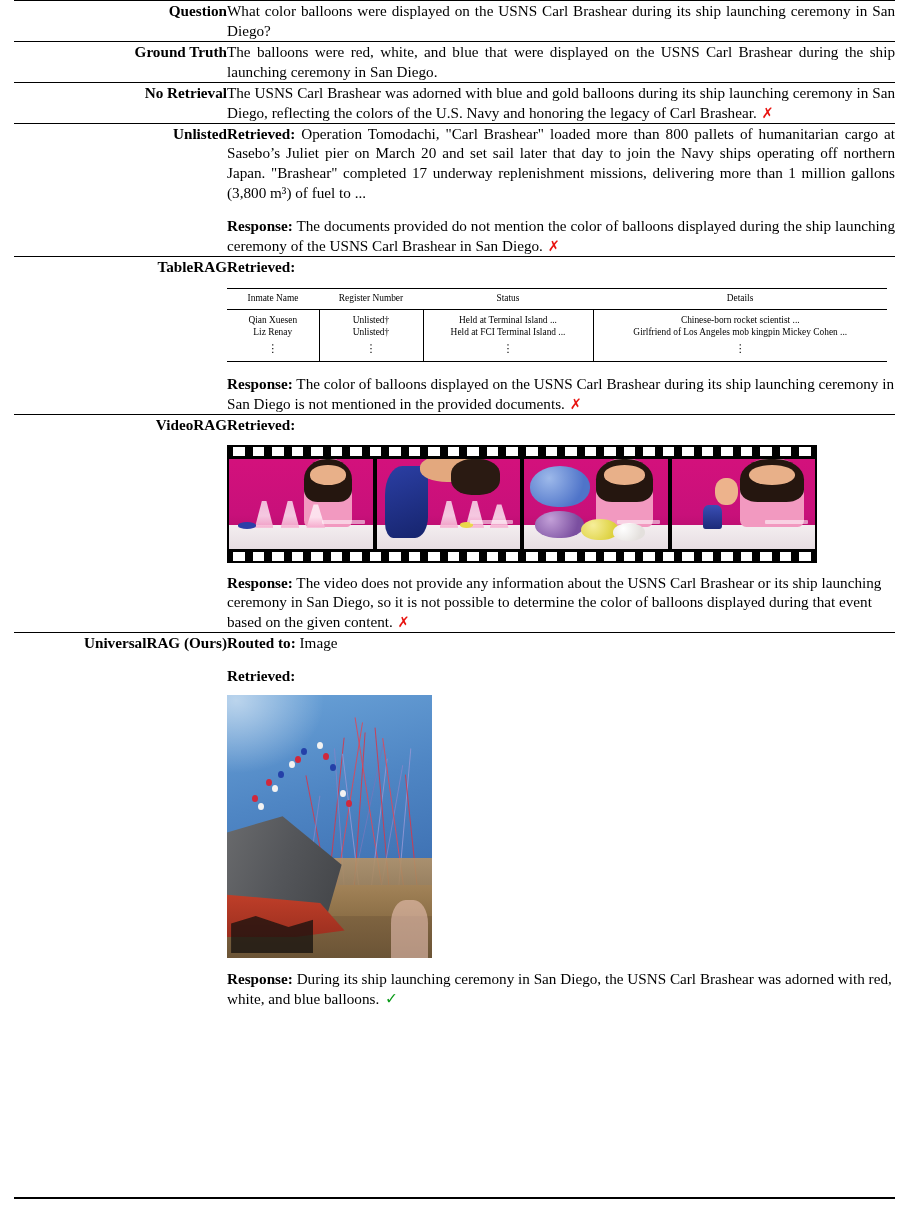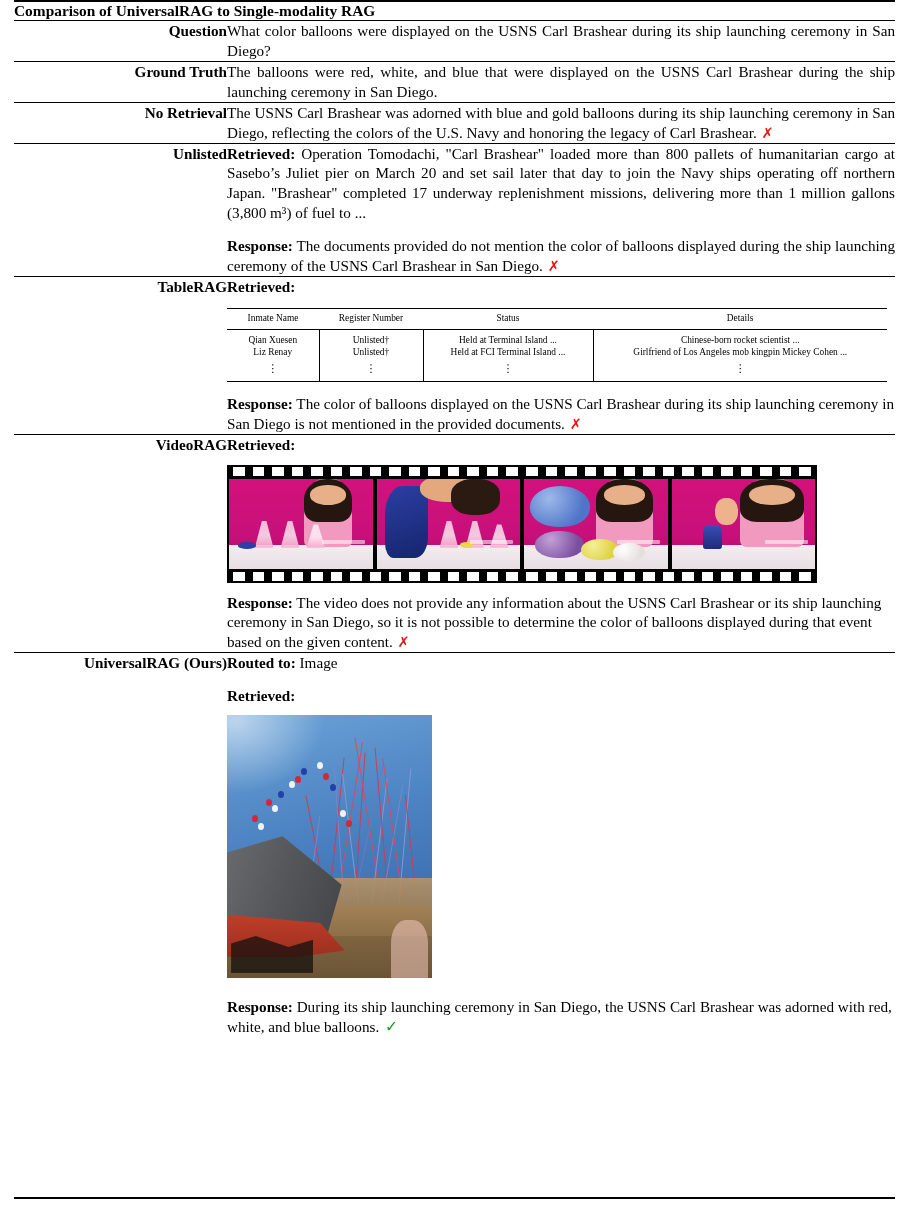--- a/index.html
+++ b/index.html
@@ -260,23 +260,20 @@
 
 <div class="page">
 
   <table class="main">
     <colgroup>
         <col class="c-label">
         <col class="c-body">
       </colgroup>
     <tbody>
 
-      <tr class="div-thick caption-row">
-        <td colspan="2">Comparison of UniversalRAG to Single-modality RAG</td>
-      </tr>
 
       <tr class="div-thin">
         <td class="cell-label">Question</td>
         <td class="cell-body">
           <span>What color balloons were displayed on the USNS Carl Brashear during its ship launching ceremony in San Diego?</span>
         </td>
       </tr>
 
       <tr class="div-thin">
         <td class="cell-label">Ground Truth</td>
@@ -544,21 +541,21 @@
             <div class="balloon-s" style="left:58%; top:40%; background:#d0283c;"></div>
 
             <div class="ground"></div>
             <div class="ground2"></div>
             <div class="hull"></div>
             <div class="hullred"></div>
             <div style="position:absolute; left:2%; bottom:2%; width:40%; height:14%; background:rgba(20,16,14,.75); clip-path:polygon(0 20%,30% 0,70% 30%,100% 10%,100% 100%,0 100%);"></div>
             <div style="position:absolute; right:2%; bottom:0; width:18%; height:22%; background:rgba(240,200,190,.55); border-radius:40% 40% 0 0;"></div>
           </div>
 
-          <div class="para" style="margin-top:19px">
+          <div class="para" style="margin-top:11px">
             <span class="lbl">Response:</span>
             <span>During its ship launching ceremony in San Diego, the USNS Carl Brashear was adorned with red, white, and blue balloons.</span>
             <span class="mark-check">✓</span>
           </div>
         </td>
       </tr>
 
     </tbody>
   </table>
 

